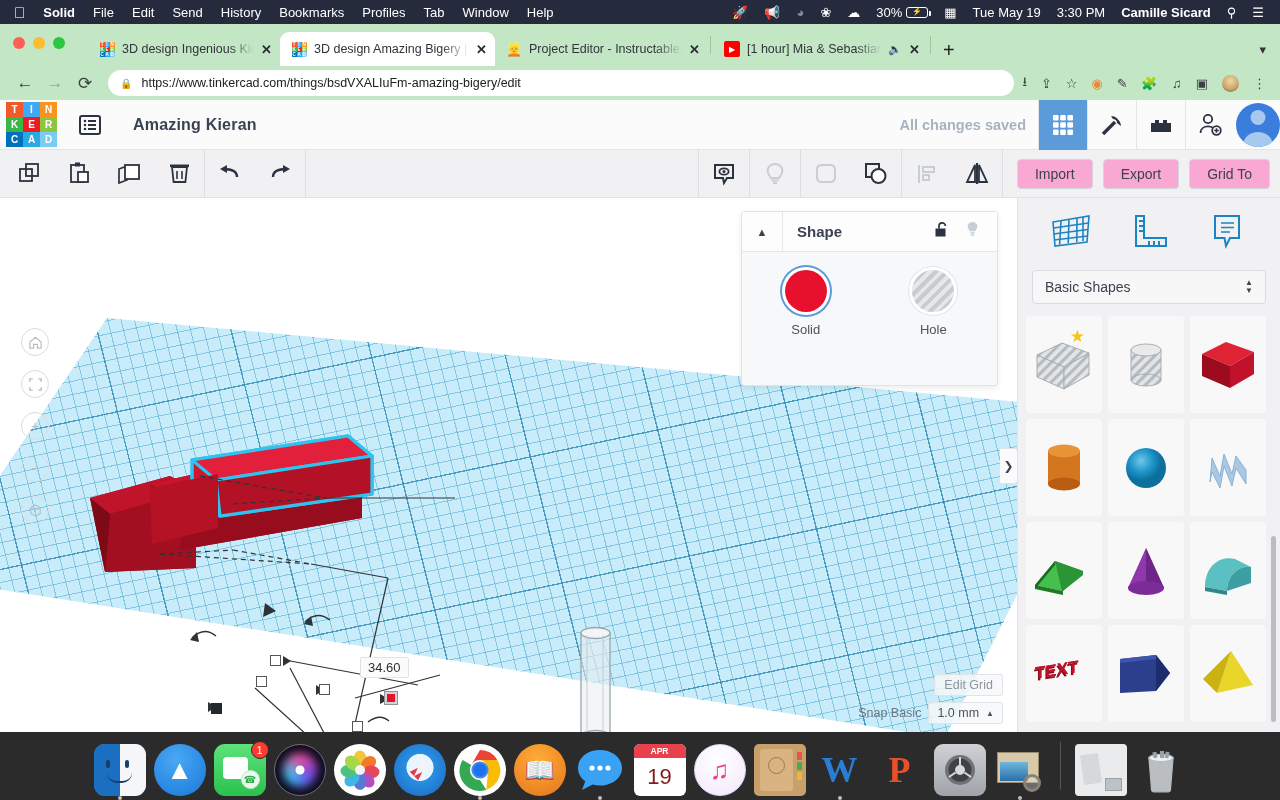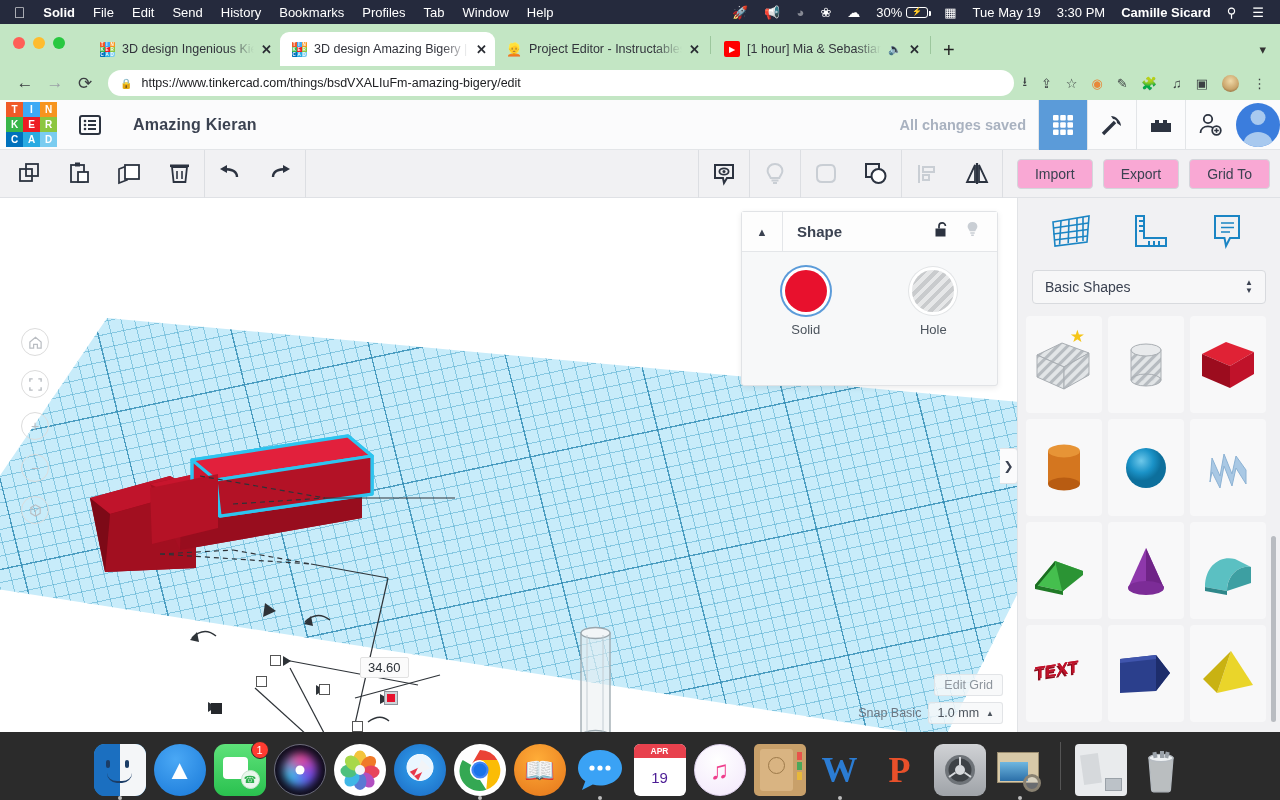--- a/index.html
+++ b/index.html
@@ -871,21 +871,21 @@
             <circle cx="16" cy="21" r="2.6"></circle>
             <circle cx="24" cy="21" r="2.6"></circle>
             <circle cx="32" cy="21" r="2.6"></circle>
           </g>
       </svg>
       <span class="dockdot"></span>
     </div>
 
     <div class="dockicon" style="background:#fff;border-radius:6px;flex-direction:column;overflow:hidden">
       <span style="width:100%;height:14px;background:#e8414d;color:#fff;font-size:8.5px;display:flex;align-items:center;justify-content:center;font-weight:bold">APR</span>
-      <span style="flex:1;display:flex;align-items:center;justify-content:center;color:#4c1d95;font-size:15px">19</span>
+      <span style="flex:1;display:flex;align-items:center;justify-content:center;color:#7f1d1d;font-size:22px">19</span>
     </div>
 
     <div class="dockicon" style="background:radial-gradient(circle at 45% 30%,#fff,#f2e7fb);border-radius:50%;border:1.5px solid #e0d4ee">
       <span style="color:#ef3d8c;font-size:26px">♫</span>
     </div>
 
     <div class="dockicon" style="background:#c8a06a;border-radius:5px">
       <span style="position:absolute;left:6px;top:5px;width:33px;height:42px;background:#d9b482;border-radius:3px"></span>
       <span style="position:absolute;left:14px;top:13px;width:17px;height:17px;border-radius:50%;border:1.6px solid #9d7a4a"></span>
       <span style="position:absolute;right:4px;top:8px;width:5px;height:8px;background:#e8534a"></span>

